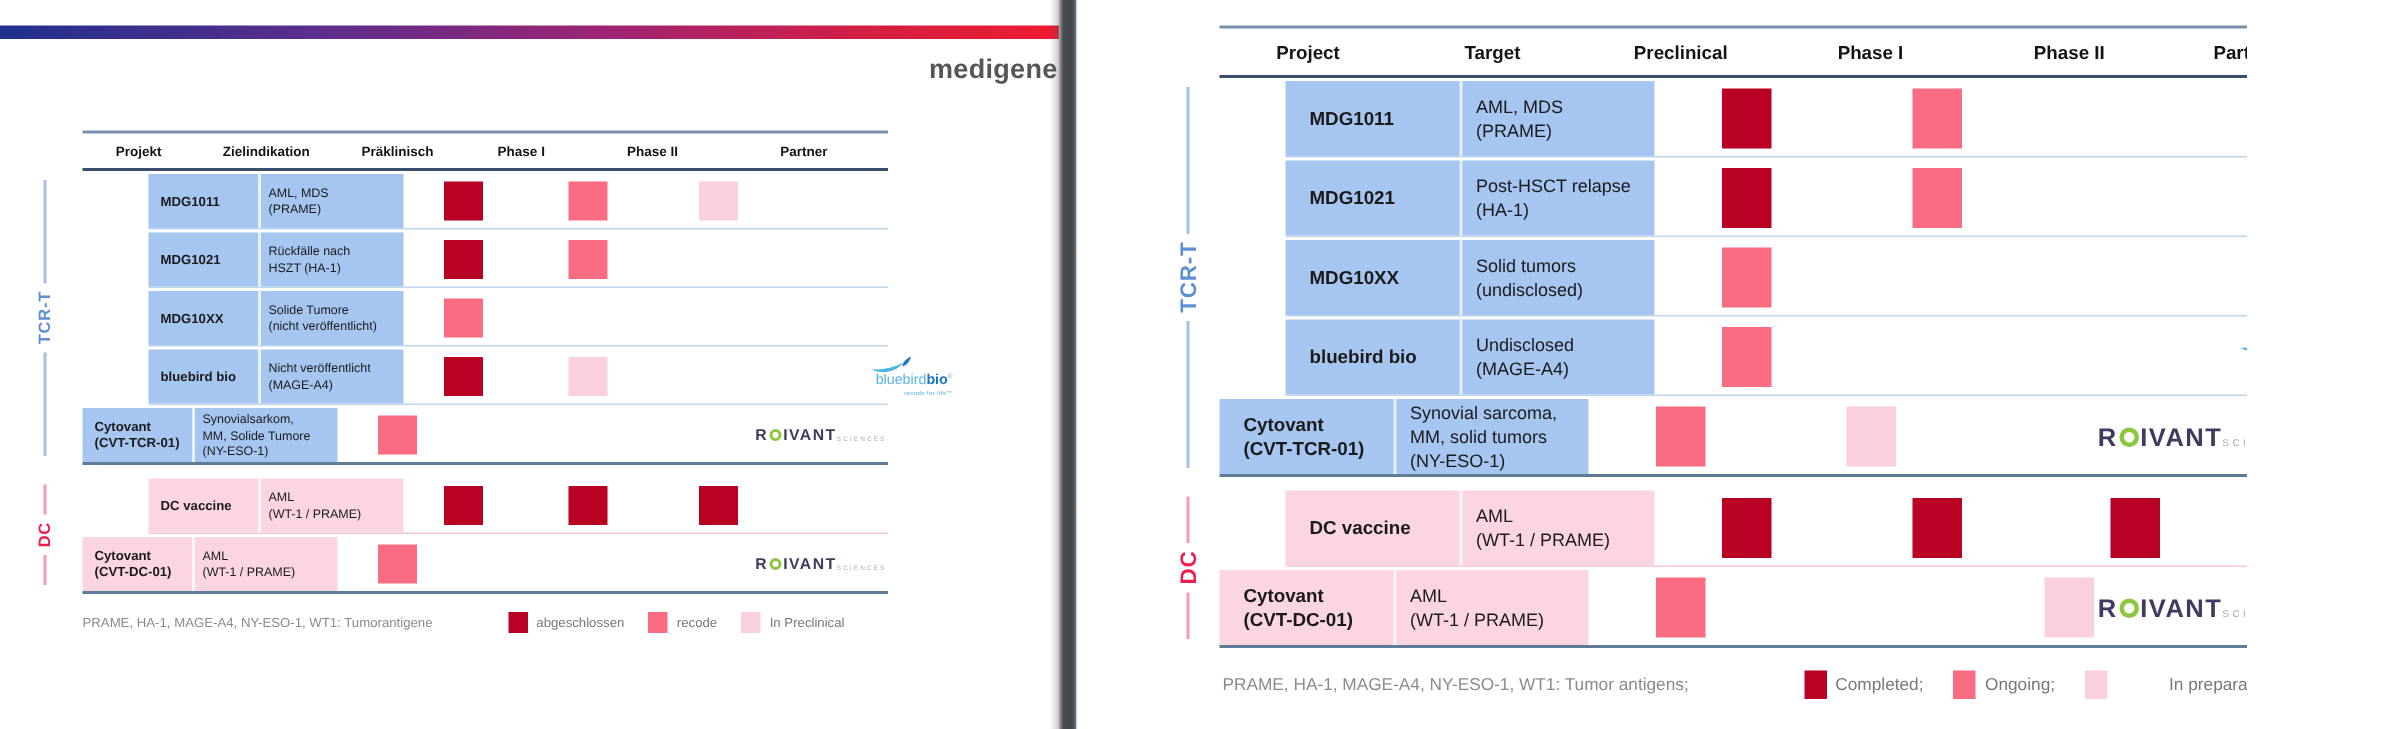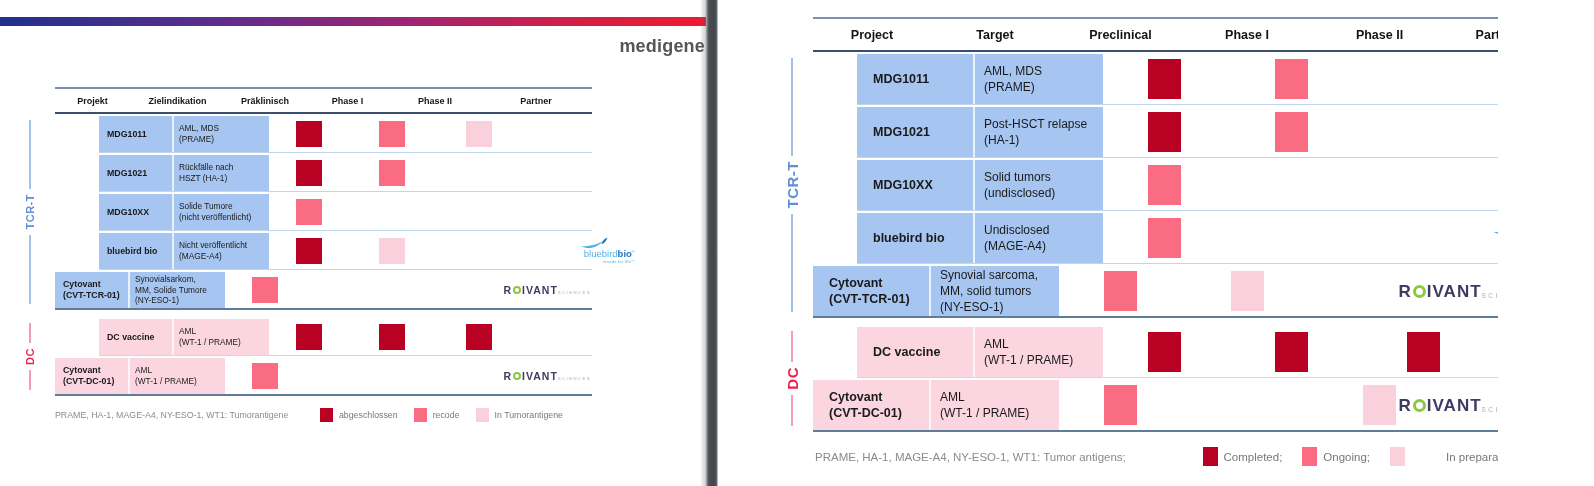--- a/index.html
+++ b/index.html
@@ -232,21 +232,21 @@
         <div class="item">
           <div class="lsq" style="background: rgb(184, 1, 35);"></div>
           <div style="display: inline;">abgeschlossen</div>
         </div>
         <div class="item">
           <div class="lsq" style="background: rgb(250, 108, 130);"></div>
           <div style="display: inline;">recode</div>
         </div>
         <div class="item">
           <div class="lsq" style="background: rgb(249, 208, 220);"></div>
-          <div style="display: inline;">In Tumorantigene</div>
+          <div style="display: inline;">In Preclinical</div>
         </div>
       </div>
     </div>
 </div>
 
 <div class="divider"></div>
 
 <div class="page page-right">
   <div class="twrap">
     <div class="thead">

